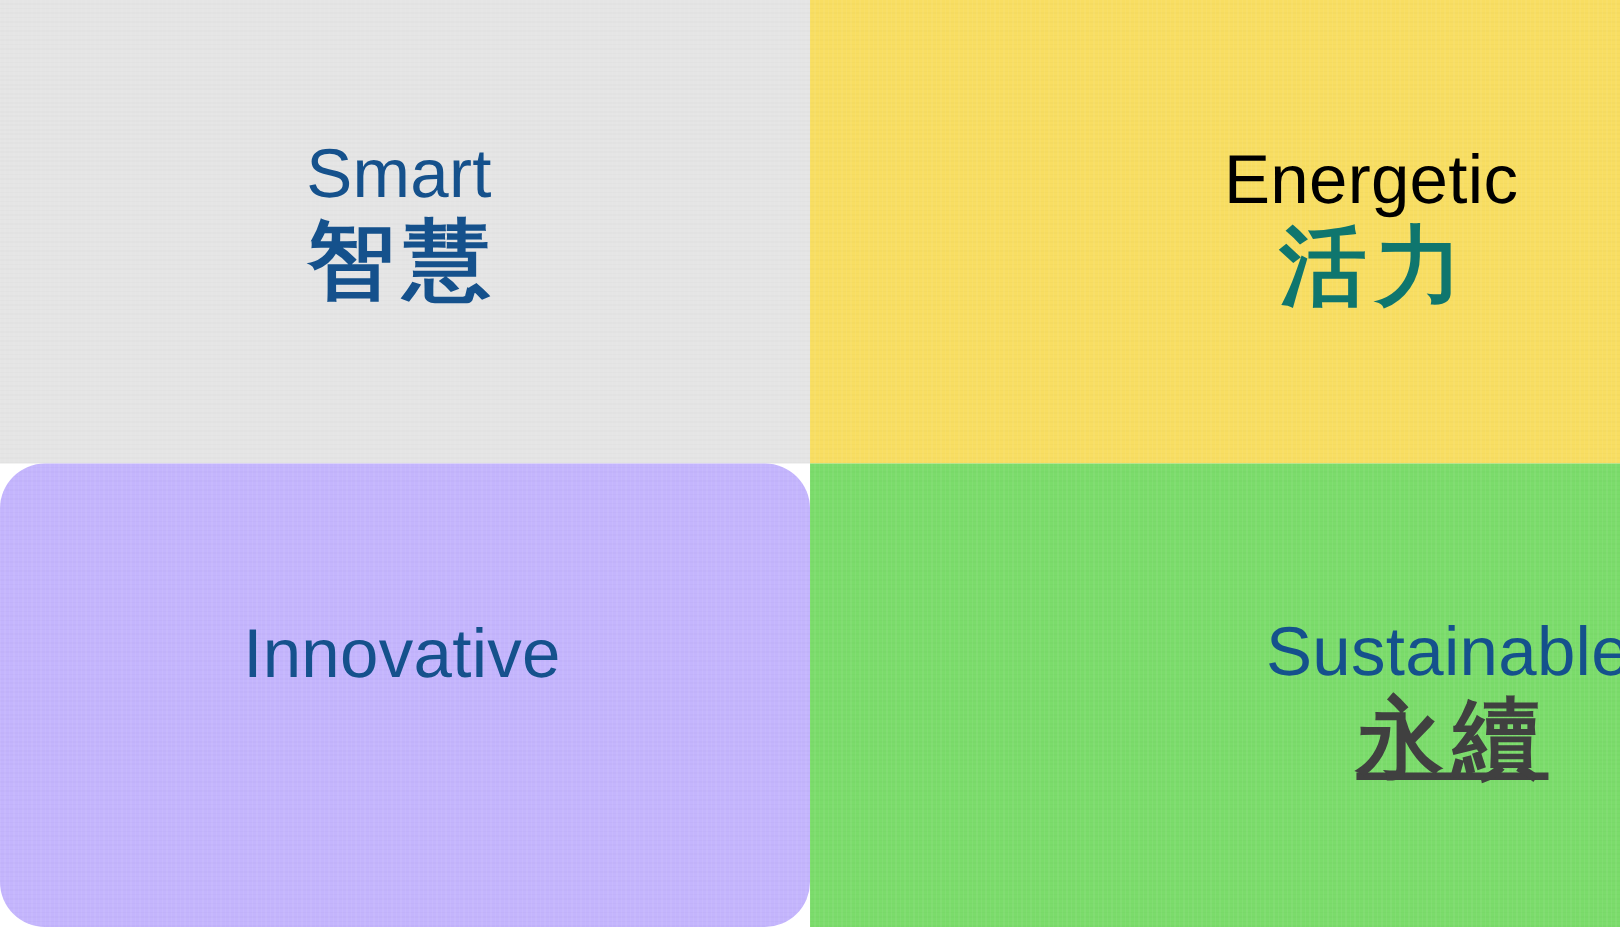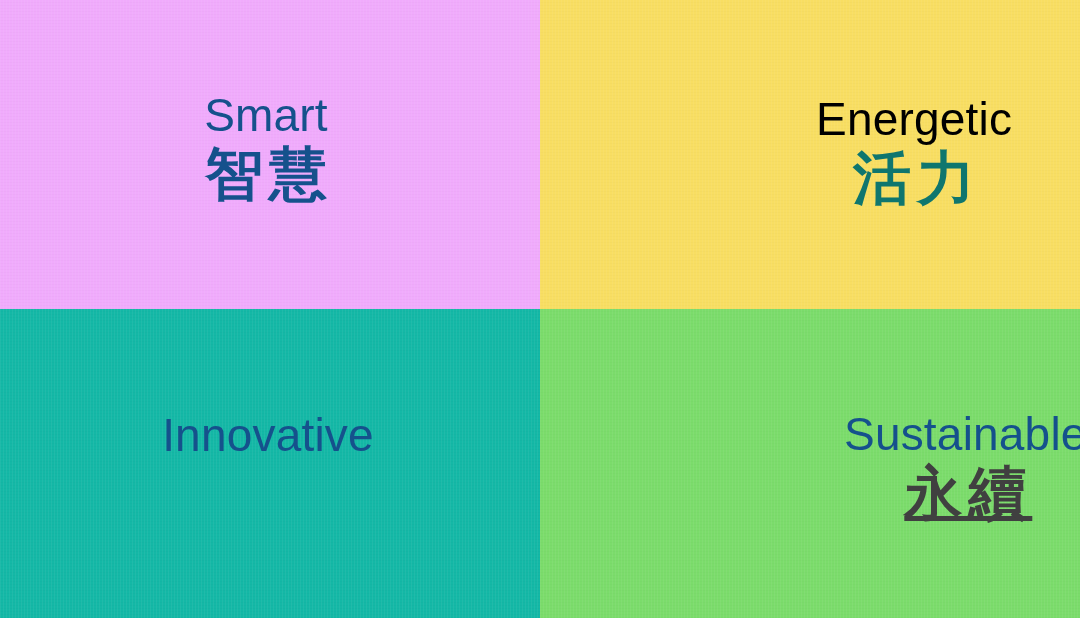--- a/index.html
+++ b/index.html
@@ -85,37 +85,37 @@
   #quad-innovative .label-stack  { margin-top: 103px; margin-left: -4px; }
   #quad-sustainable .label-stack { margin-top: 102px; margin-left: 272px; }
 
   #quad-energetic, #quad-sustainable { align-items: flex-start; }
 </style>
 </head>
 <body>
 
 <div id="poster">
 
-  <div class="quadrant" id="quad-smart" style="background-color: #f0abfc;">
+  <div class="quadrant" id="quad-smart" style="background-color: #e5e5e5;">
     <div class="texture"></div>
     <div class="label-stack">
       <span class="label-en" style="color: rgb(21, 81, 140);">Smart</span>
       <span class="label-zh" style="color: rgb(21, 81, 140);">智慧</span>
     </div>
   </div>
 
   <div class="quadrant" id="quad-energetic" style="background-color: rgb(248, 222, 98);">
     <div class="texture"></div>
     <div class="label-stack">
       <span class="label-en" style="color: #000000;">Energetic</span>
       <span class="label-zh" style="color: #0f766e;">活力</span>
     </div>
   </div>
 
-  <div class="quadrant" id="quad-innovative" style="background-color: #14b8a6;">
+  <div class="quadrant" id="quad-innovative" style="background-color: #c4b5fd; border-radius: 30px;">
     <div class="texture"></div>
     <div class="label-stack">
       <span class="label-en" style="color: rgb(21, 81, 140);">Innovative</span>
     </div>
   </div>
 
   <div class="quadrant" id="quad-sustainable" style="background-color: rgb(123, 220, 107); padding-left: 32px;">
     <div class="texture"></div>
     <div class="label-stack">
       <span class="label-en" style="color: rgb(21, 81, 140);">Sustainable</span>

